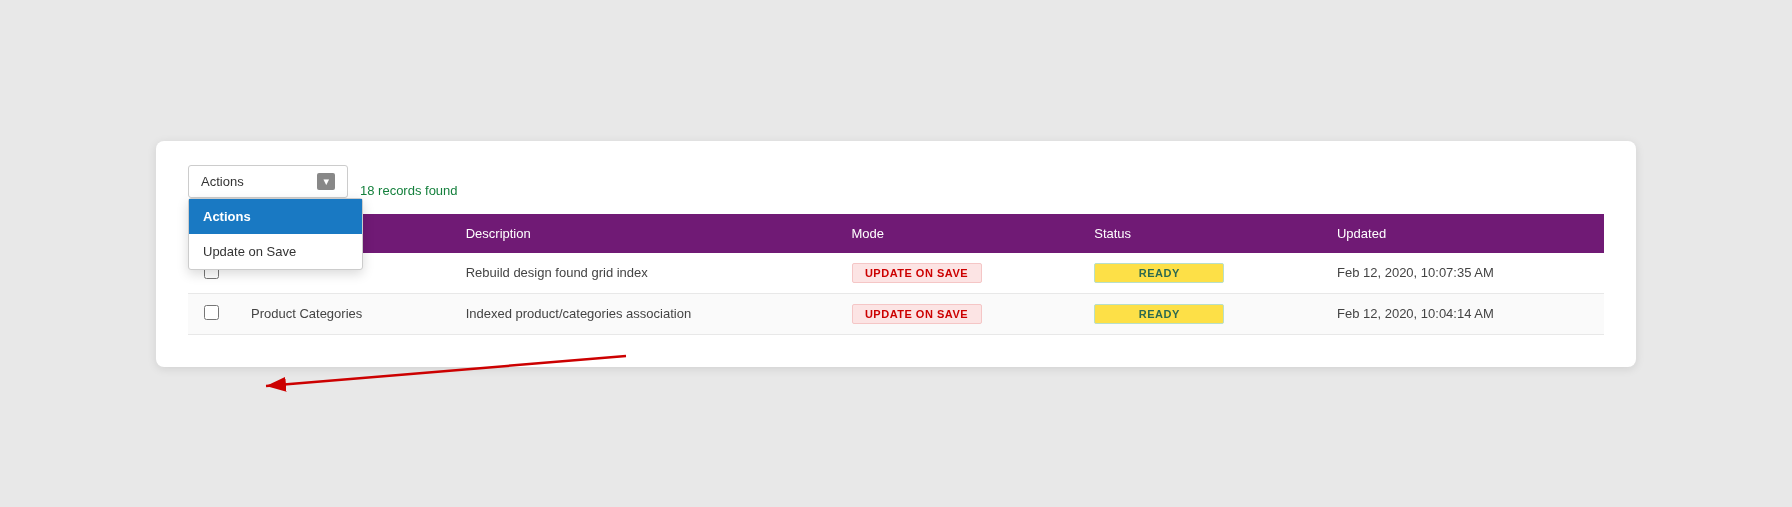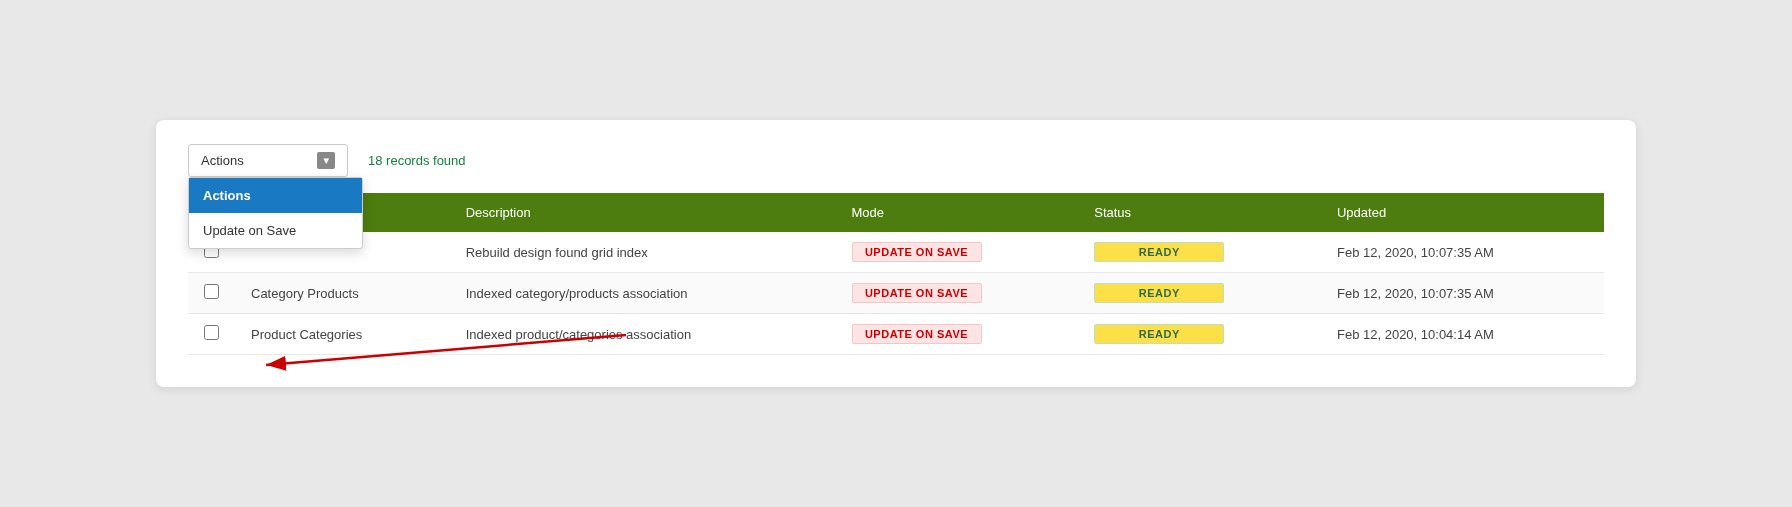--- a/index.html
+++ b/index.html
@@ -16,22 +16,22 @@
     .card {
       background: #fff;
       border-radius: 8px;
       box-shadow: 0 2px 10px rgba(0,0,0,0.1);
       padding: 24px 32px 32px 32px;
       width: 1480px;
       position: relative;
     }
     .toolbar {
       display: flex;
-      align-items: center;
-      gap: 20px;
+      align-items: flex-end;
+      gap: 12px;
       margin-bottom: 0;
       position: relative;
     }
     .actions-dropdown {
       position: relative;
       display: inline-block;
     }
     .actions-btn {
       display: flex;
       align-items: center;
@@ -82,21 +82,21 @@
     }
     .table-wrap {
       margin-top: 0;
     }
     table {
       width: 100%;
       border-collapse: collapse;
       margin-top: 16px;
     }
     thead tr {
-      background: #4d7c0f;
+      background: #701a75;
       color: #fff;
     }
     thead th {
       padding: 12px 16px;
       text-align: left;
       font-size: 13px;
       font-weight: 500;
     }
     thead th.checkbox-col {
       width: 36px;
@@ -187,28 +187,20 @@
       <tr>
             <td class="checkbox-col"><input type="checkbox" style=""></td>
             <td></td>
             <td>Rebuild design found grid index</td>
             <td><span class="badge badge-pink">UPDATE ON SAVE</span></td>
             <td><span class="badge badge-green">READY</span></td>
             <td>Feb 12, 2020, 10:07:35 AM</td>
           </tr>
           <tr>
             <td class="checkbox-col"><input type="checkbox" style=""></td>
-            <td>Category Products</td>
-            <td>Indexed category/products association</td>
-            <td><span class="badge badge-pink">UPDATE ON SAVE</span></td>
-            <td><span class="badge badge-green">READY</span></td>
-            <td>Feb 12, 2020, 10:07:35 AM</td>
-          </tr>
-          <tr>
-            <td class="checkbox-col"><input type="checkbox" style=""></td>
             <td>Product Categories</td>
             <td>Indexed product/categories association</td>
             <td><span class="badge badge-pink">UPDATE ON SAVE</span></td>
             <td><span class="badge badge-green">READY</span></td>
             <td>Feb 12, 2020, 10:04:14 AM</td>
           </tr>
         </tbody>
     </table>
   </div>
 </div>

